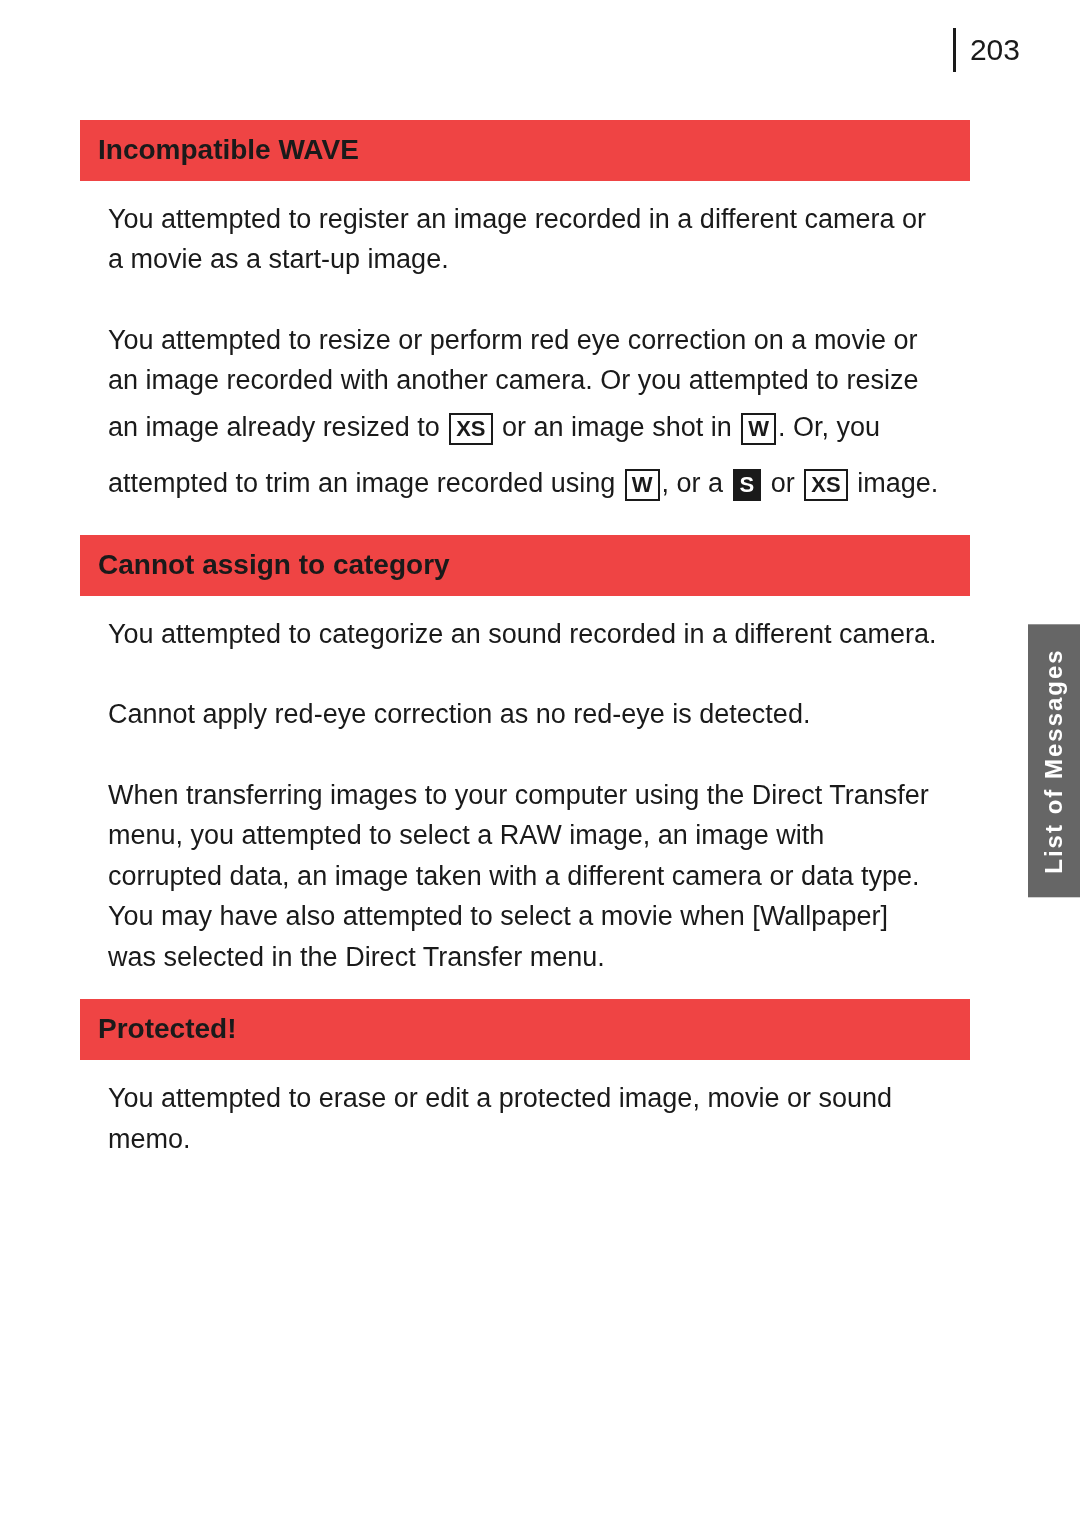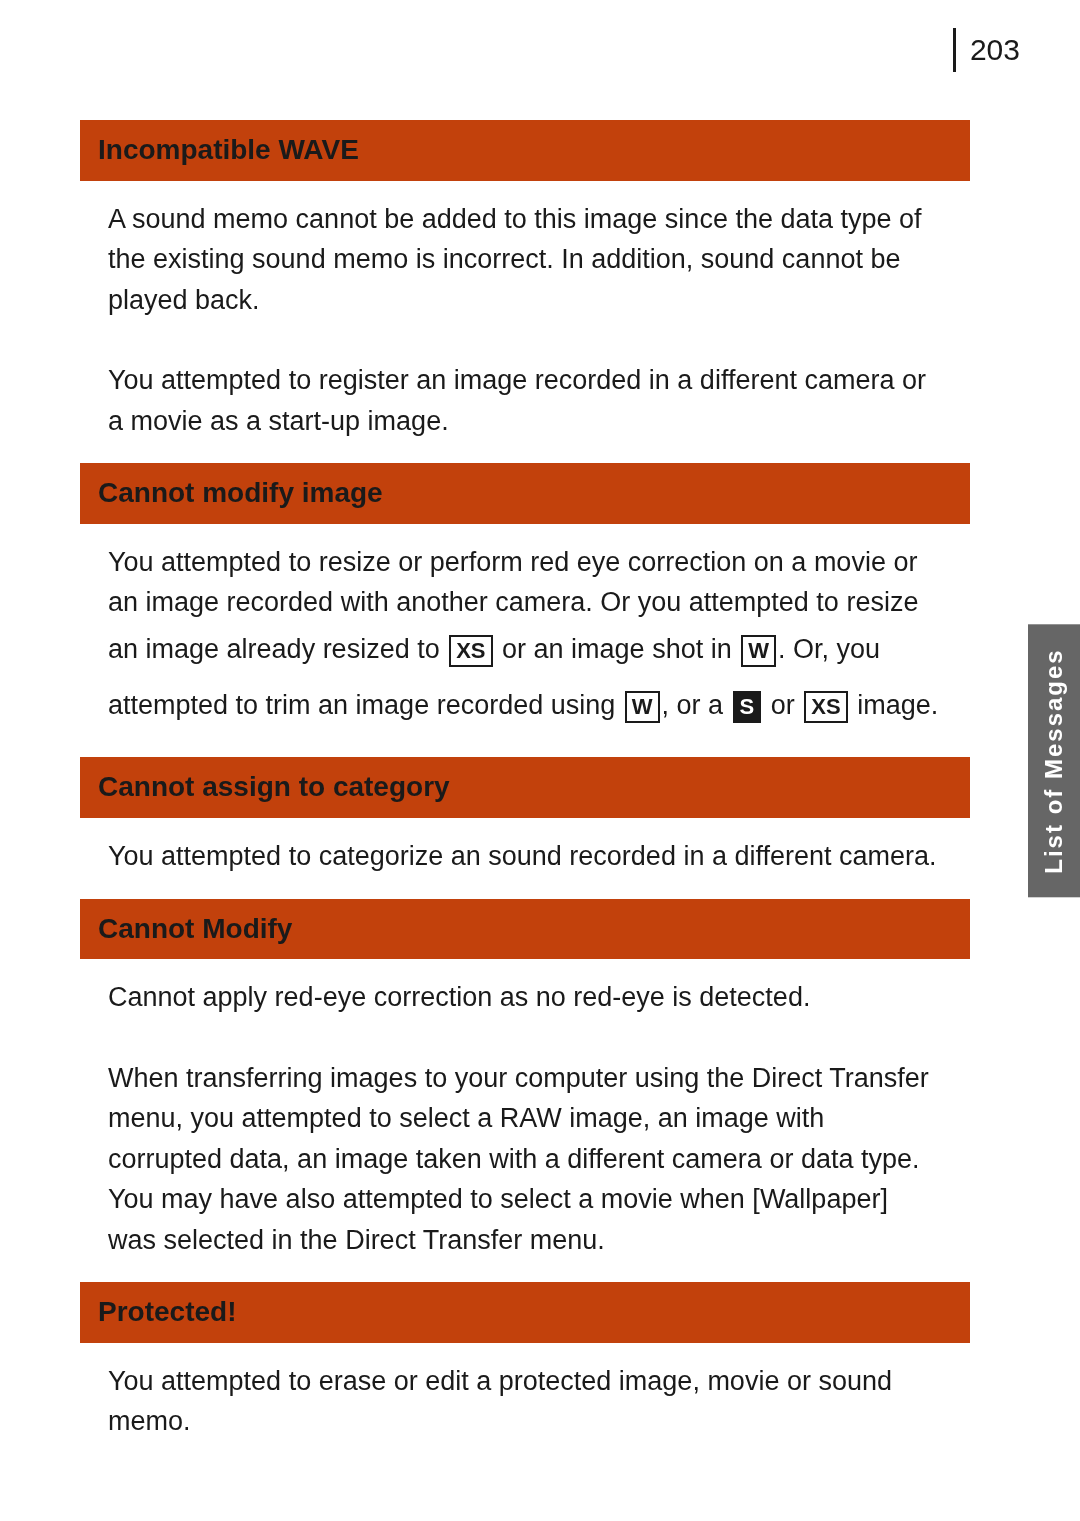--- a/index.html
+++ b/index.html
@@ -69,21 +69,21 @@
       margin: 80px 110px 40px 80px;
     }
 
     
     .section {
       margin-bottom: 0;
     }
 
     
     .section-header {
-      background: #c2410c;
+      background: #ef4444;
       padding: 10px 18px;
       margin-bottom: 0;
     }
 
     .section-header-text {
       font-size: 28px;
       font-weight: bold;
       color: #1a1a1a;
     }
 
@@ -135,55 +135,46 @@
   <div class="side-tab">
     <span class="side-tab-text">List of Messages</span>
   </div>
 
   <div class="content-area">
 
     <div class="section">
       <div class="section-header">
         <span class="section-header-text">Incompatible WAVE</span>
       </div>
-      <div class="section-body">
-        <p>A sound memo cannot be added to this image since the data type of the existing sound memo is incorrect. In addition, sound cannot be played back.</p>
-      </div>
     </div>
 
     <div class="section">
       <div class="section-body">
         <p>You attempted to register an image recorded in a different camera or a movie as a start-up image.</p>
       </div>
     </div>
 
     <div class="section">
-      <div class="section-header">
-        <span class="section-header-text">Cannot modify image</span>
-      </div>
       <div class="section-body">
         <p>
           You attempted to resize or perform red eye correction on a movie or an image recorded with another camera. Or you attempted to resize an image already resized to <span class="icon-box-outline">XS</span> or an image shot in <span class="icon-box-outline">W</span>. Or, you attempted to trim an image recorded using <span class="icon-box-outline">W</span>, or a <span class="icon-box">S</span> or <span class="icon-box-outline">XS</span> image.
         </p>
       </div>
     </div>
 
     <div class="section">
       <div class="section-header">
         <span class="section-header-text">Cannot assign to category</span>
       </div>
       <div class="section-body">
         <p>You attempted to categorize an sound recorded in a different camera.</p>
       </div>
     </div>
 
     <div class="section">
-      <div class="section-header">
-        <span class="section-header-text">Cannot Modify</span>
-      </div>
       <div class="section-body">
         <p>Cannot apply red-eye correction as no red-eye is detected.</p>
       </div>
     </div>
 
     <div class="section">
       <div class="section-body">
         <p>When transferring images to your computer using the Direct Transfer menu, you attempted to select a RAW image, an image with corrupted data, an image taken with a different camera or data type. You may have also attempted to select a movie when [Wallpaper] was selected in the Direct Transfer menu.</p>
       </div>
     </div>

